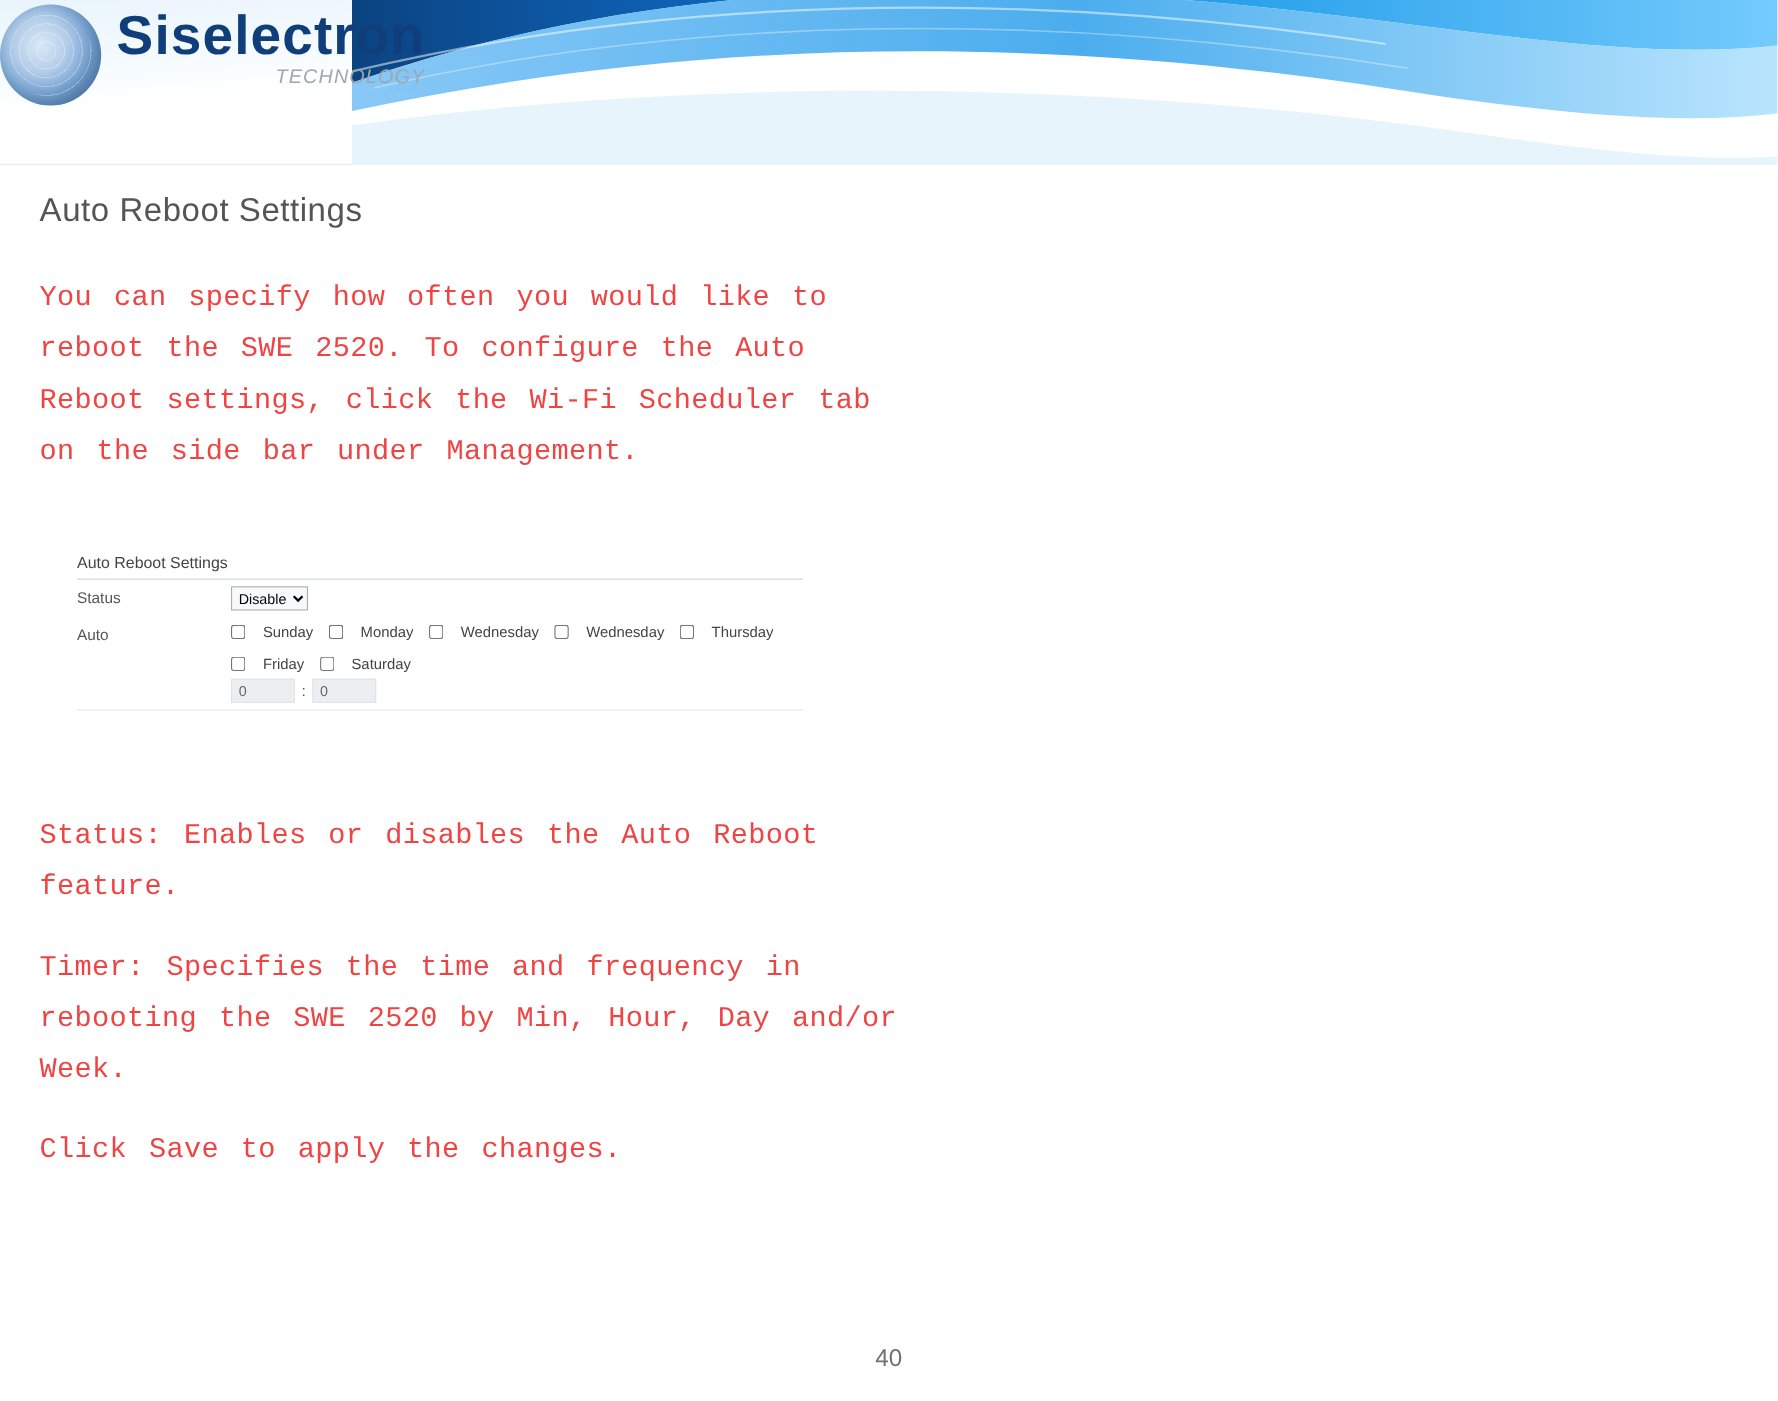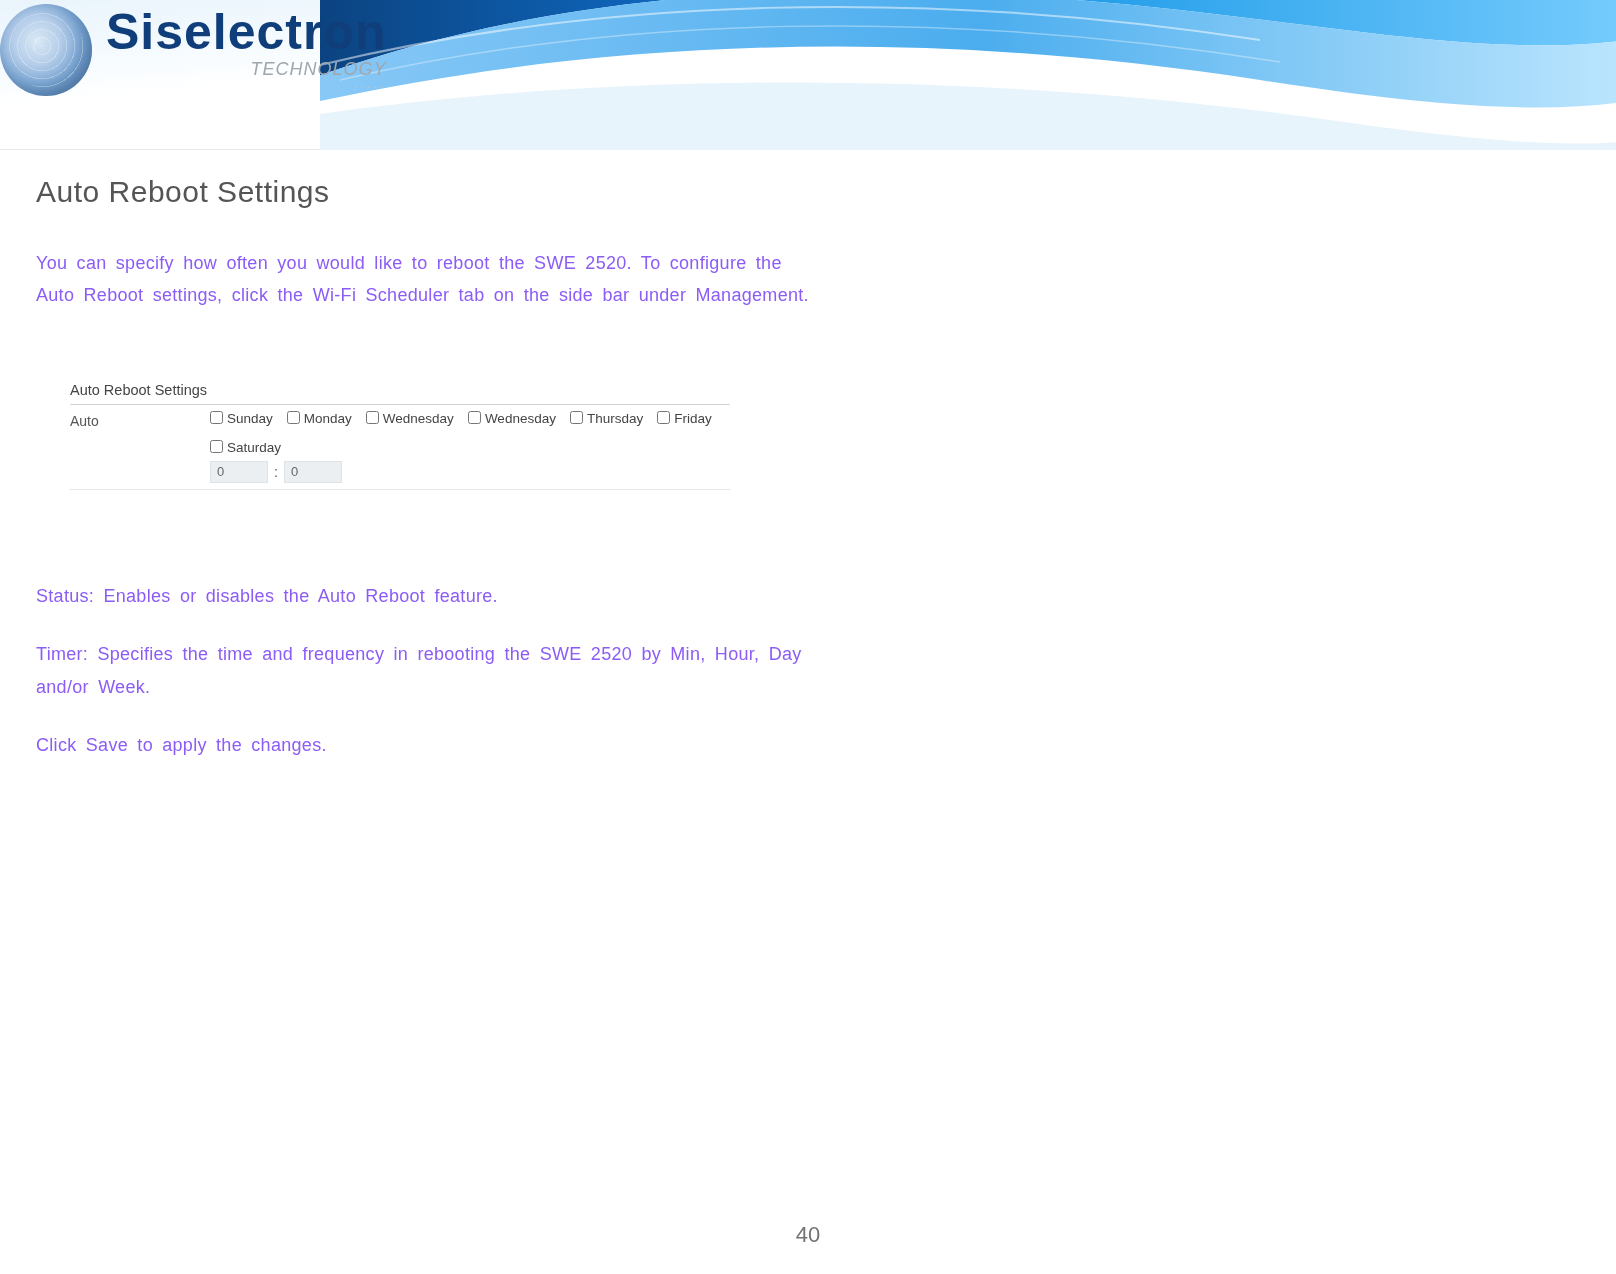--- a/index.html
+++ b/index.html
@@ -34,35 +34,35 @@
     opacity: .55;
   }
   .logo-text { display: flex; flex-direction: column; }
   .logo-name { font-size: 50px; font-weight: 800; letter-spacing: 1px; color: #103e7a; line-height: 1; }
   .logo-sub  { font-size: 18px; letter-spacing: 1px; color: #9ea7ad; text-align: right; margin-top: 2px; font-style: italic; }
   .logo-dots { text-align: right; font-size: 14px; letter-spacing: 2px; color: #b5c4d2; margin-top: -2px; }
 
   
   .content { position: absolute; left: 36px; top: 175px; width: 790px; }
   h1.title { font-size: 30px; font-weight: 400; color: #555; margin-bottom: 38px; letter-spacing: .5px; }
-  p.para { font-size: 18px; line-height: 1.8; color: #8b5cf6; letter-spacing: .3px; word-spacing: 4px; margin-bottom: 26px; }
+  p.para { font-size: 26px; line-height: 1.8; color: #ef4444; letter-spacing: .3px; word-spacing: 4px; margin-bottom: 26px; font-family: Liberation Mono, monospace; }
 
   
   .panel-wrap { margin: 70px 0 90px 34px; width: 660px; }
   .panel-title { font-size: 14.5px; color: #444; font-family: Arial, sans-serif; margin-bottom: 6px; }
   .panel { border-top: 1px solid #d0d4d7; border-bottom: 1px solid #e4e7ea; width: 100%; font-family: Arial, sans-serif; }
   .panel-row { display: flex; align-items: flex-start; padding: 6px 0; }
   .panel-label { width: 140px; font-size: 14px; color: #555; padding-top: 2px; }
   .panel-cell { flex: 1; font-size: 13.5px; color: #444; }
   select.mini {
     font-size: 13px; height: 22px; border: 1px solid #a8b0b6; background: #f7f9fb;
     padding: 0 2px; font-family: Arial, sans-serif;
   }
   .days { display: flex; gap: 14px; flex-wrap: wrap; align-items: center; margin-bottom: 6px; }
-  .days label { display: inline-flex; gap: 4px; font-size: 13.5px; color: #444; }
+  .days label { display: inline-flex; align-items: center; gap: 16px; font-size: 13.5px; color: #444; }
   .days input[type=checkbox] { width: 13px; height: 13px; }
   .time-row { display: flex; align-items: center; gap: 6px; }
   input.tm {
     width: 58px; height: 22px; background: #eceff1; border: 1px solid #dfe3e7;
     font-size: 13px; padding: 0 6px; color: #666;
   }
   .colon { font-size: 14px; color: #555; }
 
   .footer-page { position: absolute; bottom: 26px; width: 100%; text-align: center; font-size: 22px; color: #737373; }
 </style>
@@ -107,20 +107,28 @@
 
   <div class="content">
     <h1 class="title">Auto  Reboot Settings</h1>
 
     <p class="para">You  can   specify   how  often  you   would   like   to   reboot the   SWE 2520.   To  configure   the   Auto  Reboot   settings,  click   the    Wi-Fi Scheduler   tab   on   the   side   bar   under Management.</p>
 
     <div class="panel-wrap">
       <div class="panel-title">Auto Reboot Settings</div>
       <div class="panel">
         <div class="panel-row">
+          <div class="panel-label">Status</div>
+          <div class="panel-cell">
+            <select class="mini">
+              <option>Disable</option>
+            </select>
+          </div>
+        </div>
+        <div class="panel-row">
           <div class="panel-label">Auto</div>
           <div class="panel-cell">
             <div class="days">
               <label>
                   <input type="checkbox" style="">
                   <span>Sunday</span>
                 </label>
               <label>
                   <input type="checkbox" style="">
                   <span>Monday</span>

